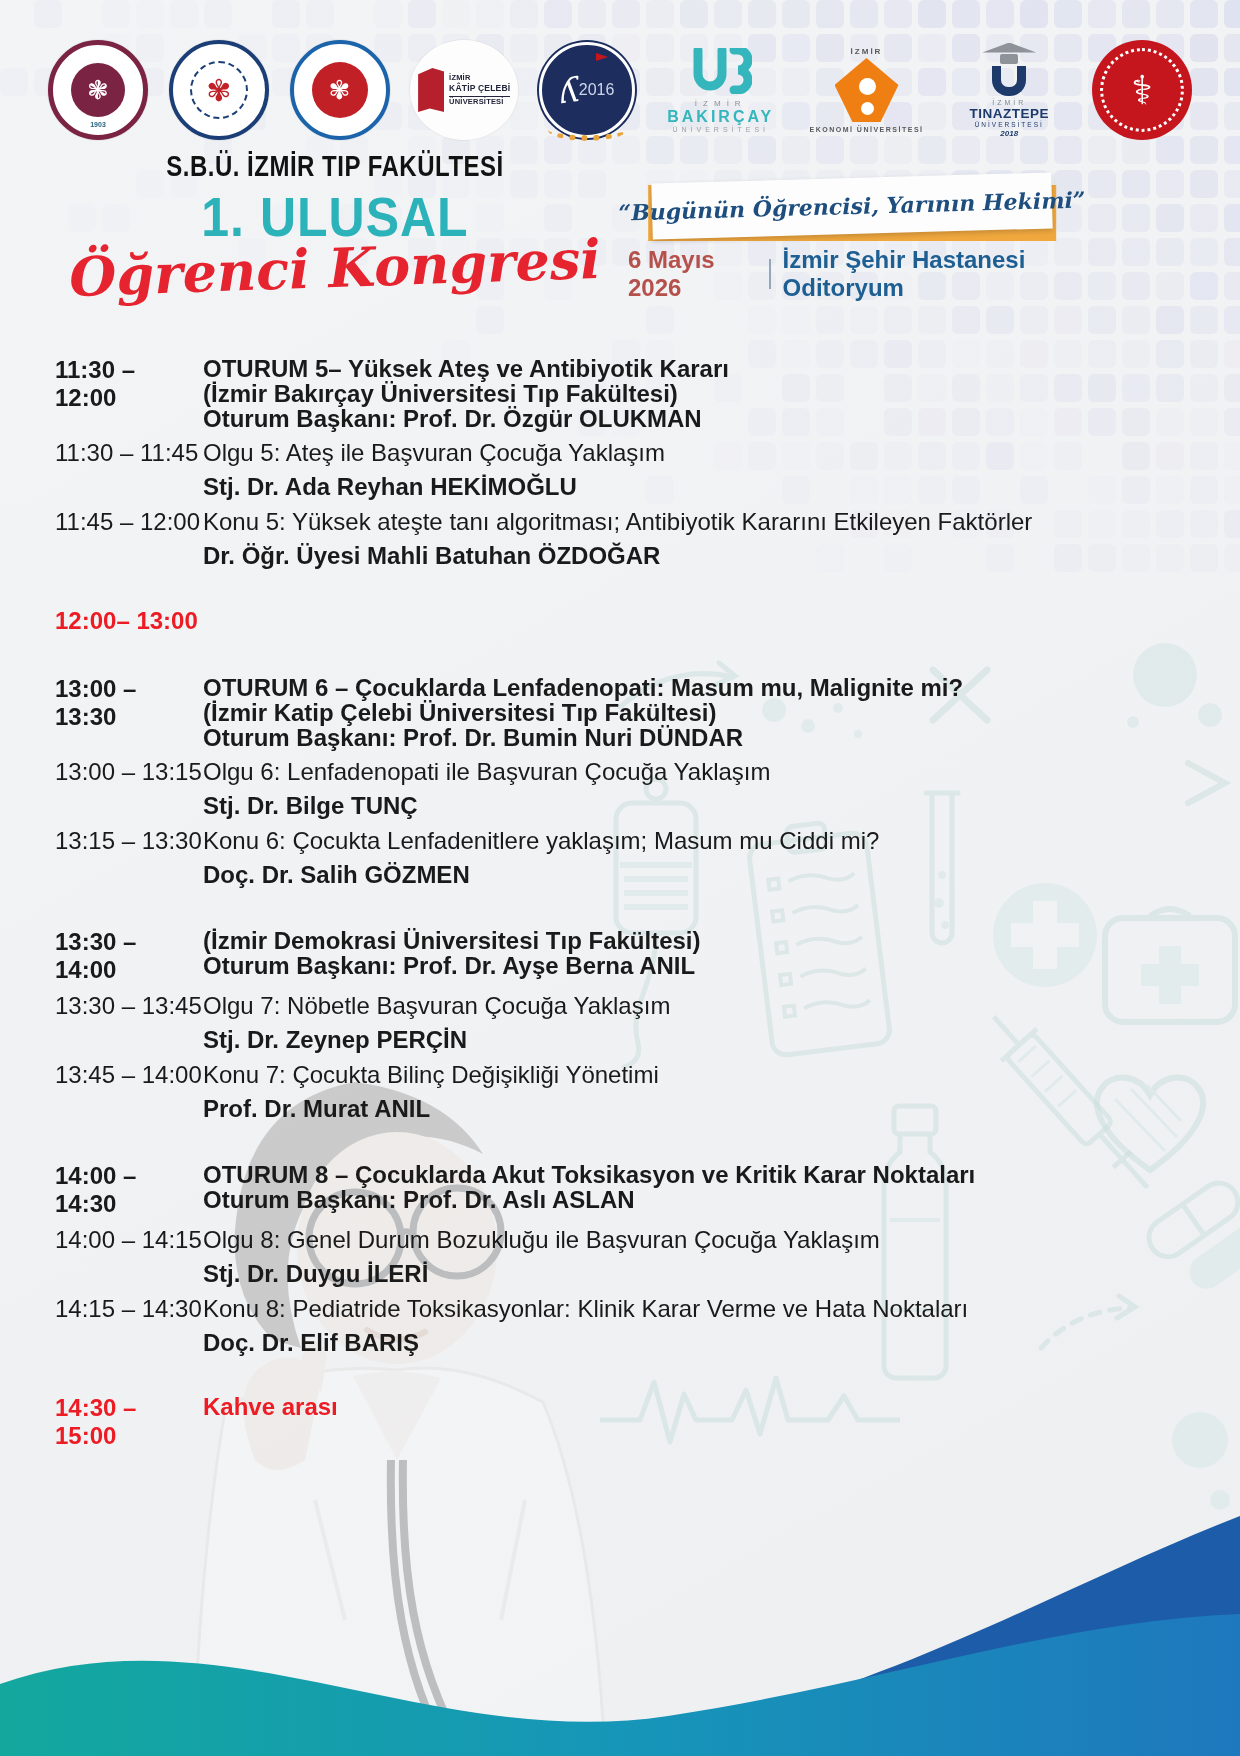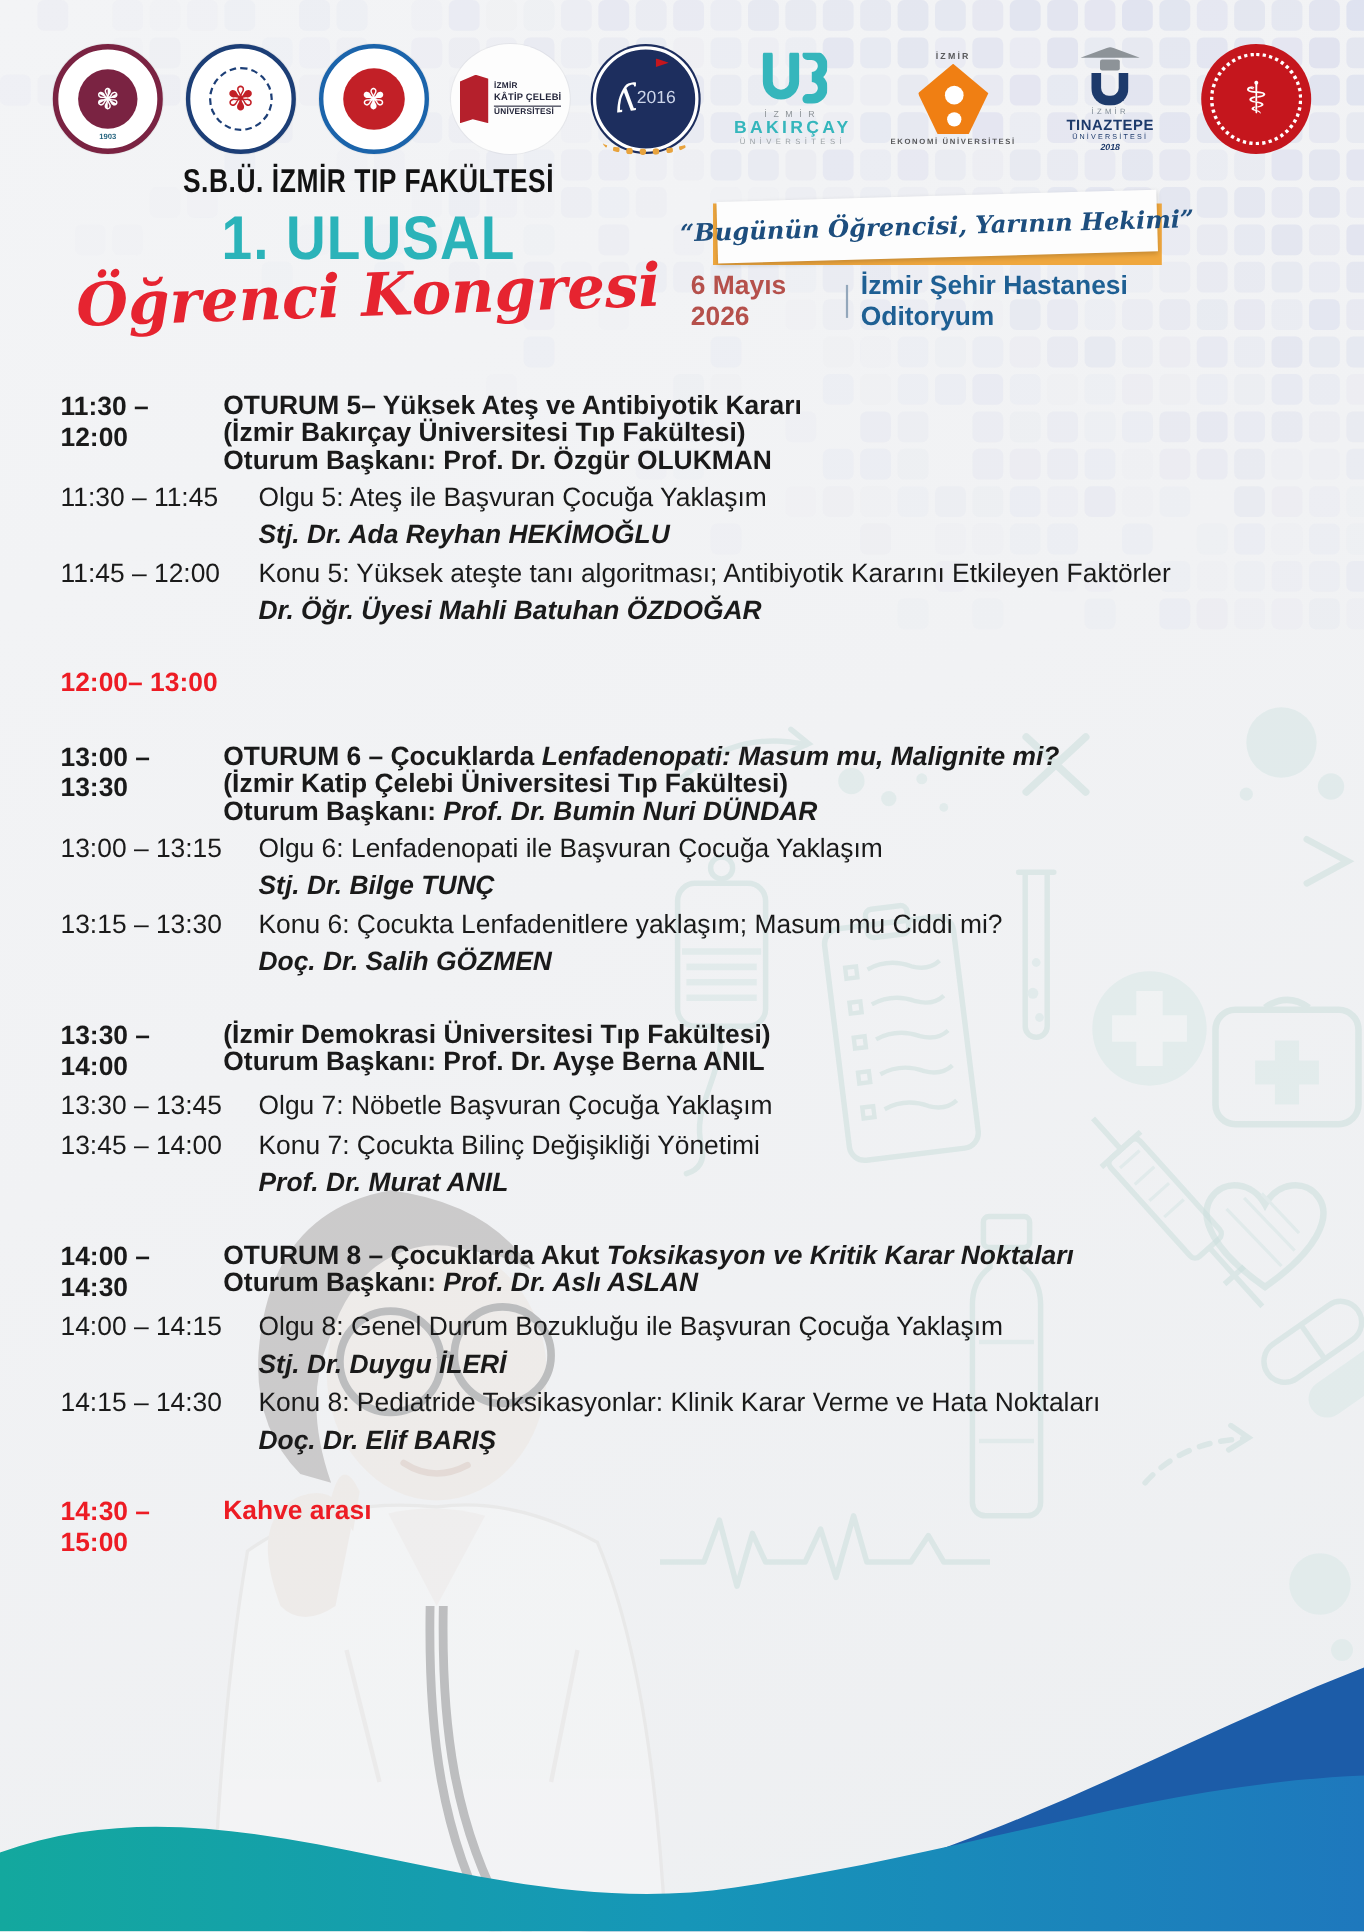--- a/index.html
+++ b/index.html
@@ -132,28 +132,28 @@
   
   #schedule { position:absolute; left:55px; top:356px; width:1010px; font-size:24px; }
   .row { display:flex; }
   .row .time { flex:0 0 148px; font-weight:normal; }
   .row .content { flex:1; }
   .row.session { margin-top:40px; }
   .row.session:first-child { margin-top:0; }
   .row.session .time { font-weight:bold; }
   .row.session .line { line-height:25px; }
   .row.item { margin-top:8px; }
-  .row.item .line { line-height:27px;margin-left:32px; }
+  .row.item .line { line-height:27px; }
   .row.item .line + .line { margin-top:7px; }
   .row.break { margin-top:38px; }
   .row.break .time, .row.break .content { color:#ed1c24; font-weight:bold; }
   .row.break .line { line-height:25px; }
   .s-r { font-weight:normal; }
   .s-b { font-weight:bold; }
-  .s-bi { font-weight:bold; font-style:italic; }
+  .s-bi { font-weight:bold; }
 </style>
 </head>
 <body>
 
 <div id="page">
 
   <div id="mosaic">
       <div class="tile" style="left: 34px; top: 0px; opacity: 0.21;"></div>
       <div class="tile" style="left: 102px; top: 0px; opacity: 0.11;"></div>
       <div class="tile" style="left: 136px; top: 0px; opacity: 0.06;"></div>
@@ -810,20 +810,21 @@
         <div class="time">13:30 – 14:00</div>
         <div class="content">
           <div class="line"><span class="s-b">(İzmir Demokrasi Üniversitesi Tıp Fakültesi)</span></div>
           <div class="line"><span class="s-b">Oturum Başkanı: Prof. Dr. Ayşe Berna ANIL</span></div>
         </div>
       </div>
       <div class="row item">
         <div class="time">13:30 – 13:45</div>
         <div class="content">
           <div class="line"><span class="s-r">Olgu 7: Nöbetle Başvuran Çocuğa Yaklaşım</span></div>
+          <div class="line"><span class="s-bi">Stj. Dr. Zeynep PERÇİN</span></div>
         </div>
       </div>
       <div class="row item">
         <div class="time">13:45 – 14:00</div>
         <div class="content">
           <div class="line"><span class="s-r">Konu 7: Çocukta Bilinç Değişikliği Yönetimi</span></div>
           <div class="line"><span class="s-bi">Prof. Dr. Murat ANIL</span></div>
         </div>
       </div>
       <div class="row session">

